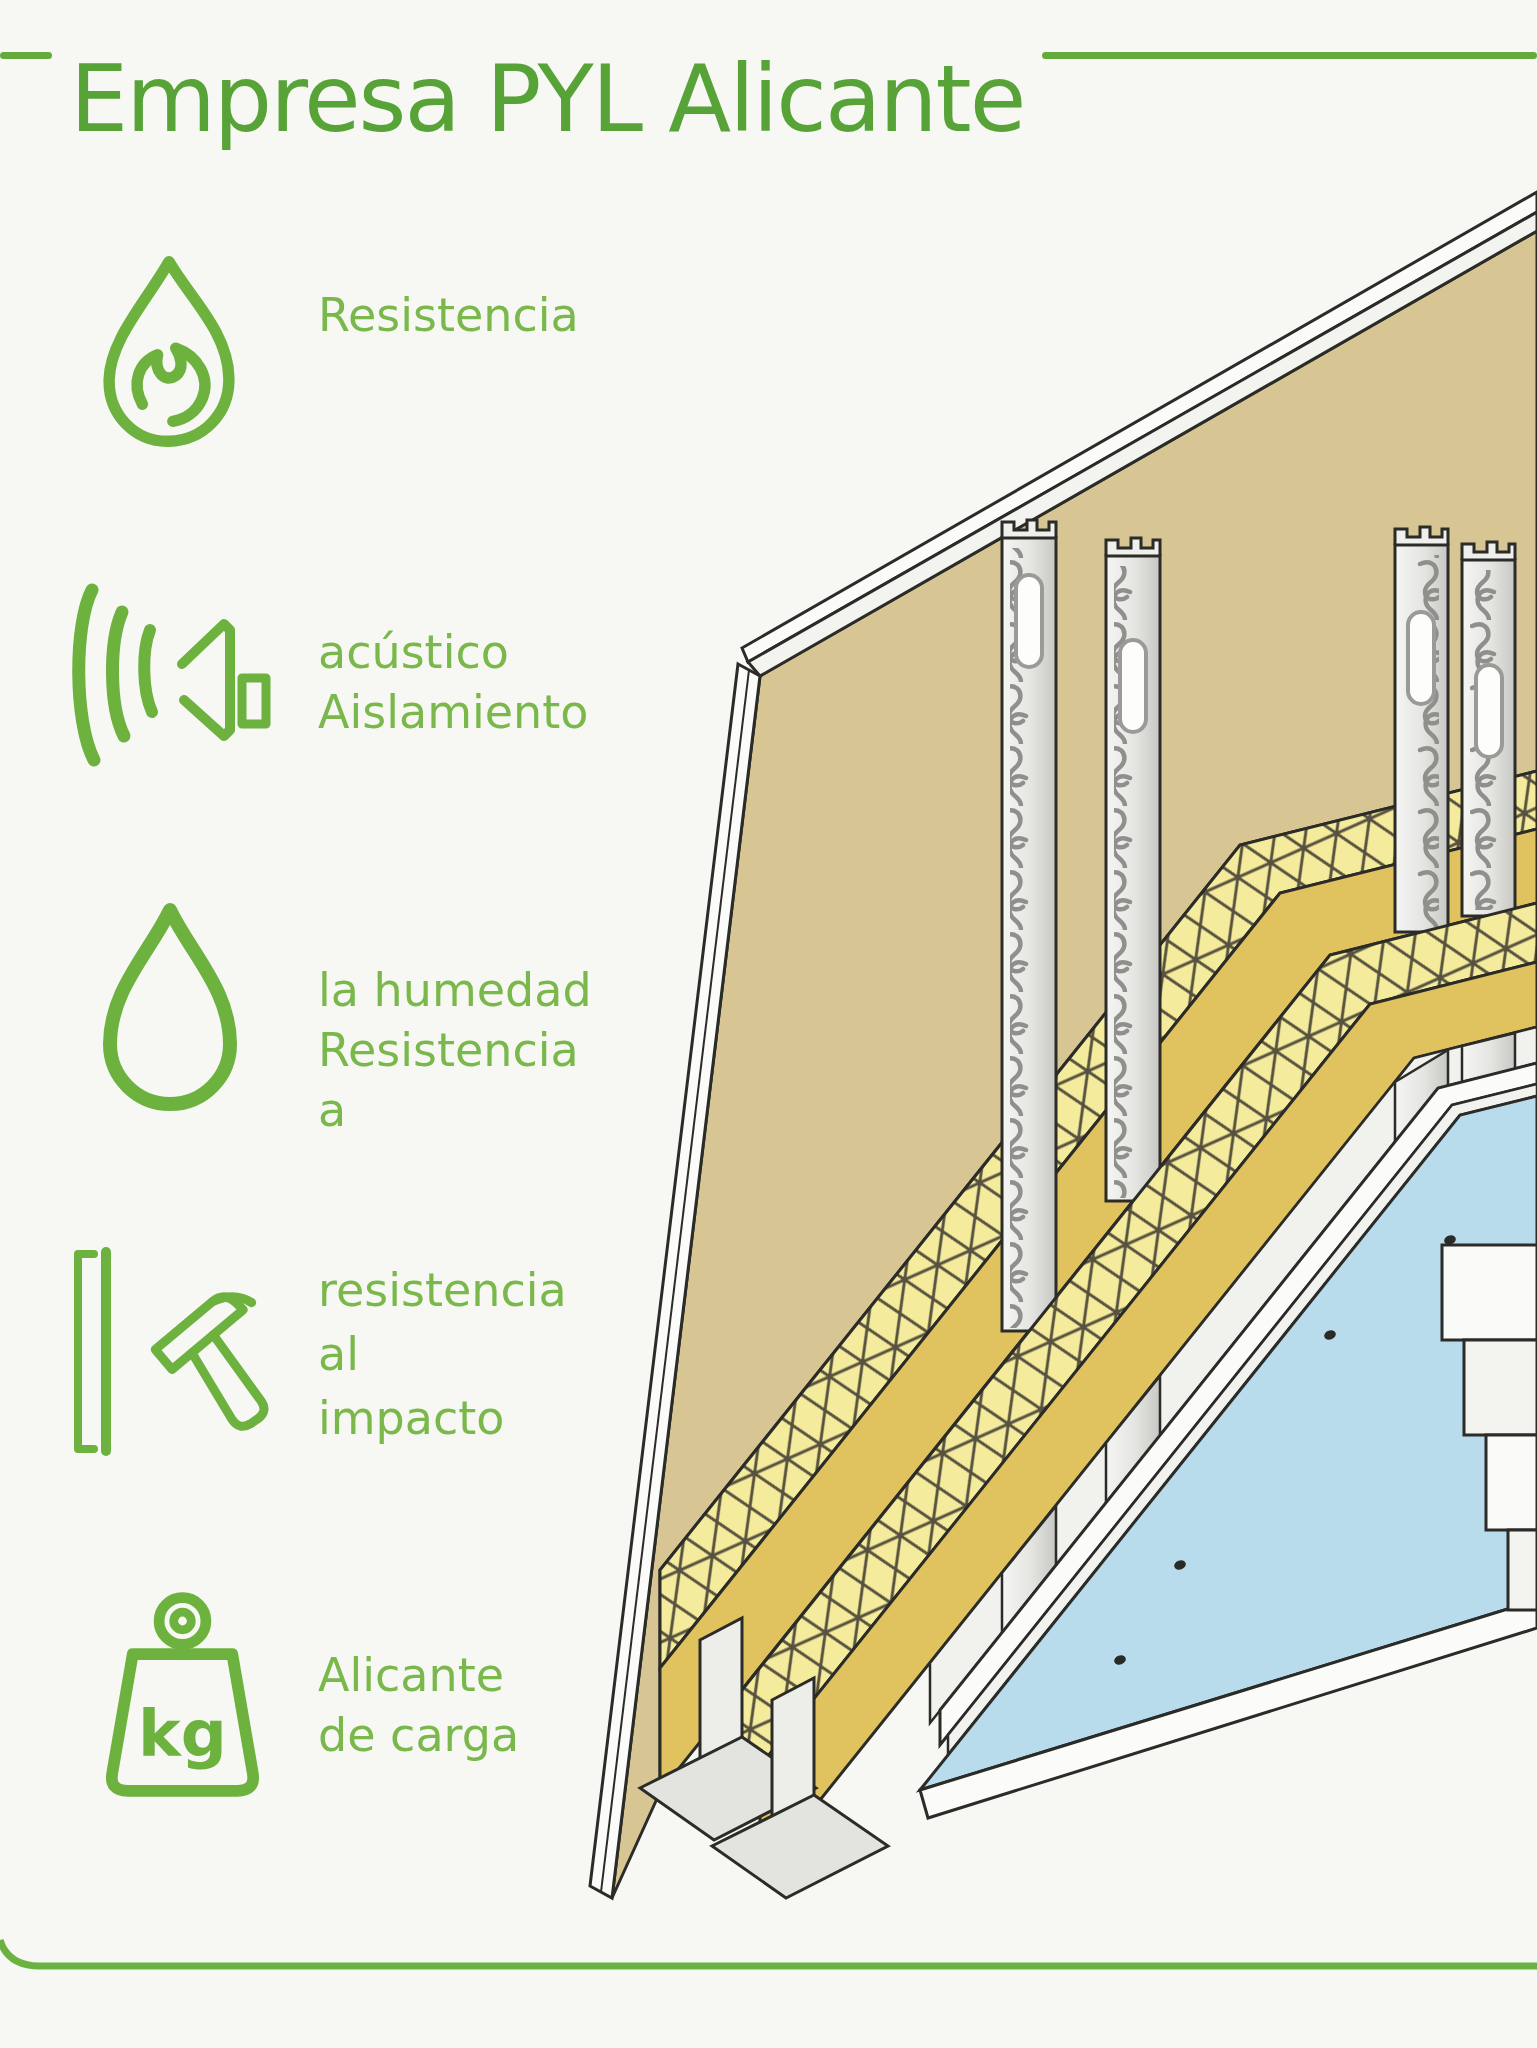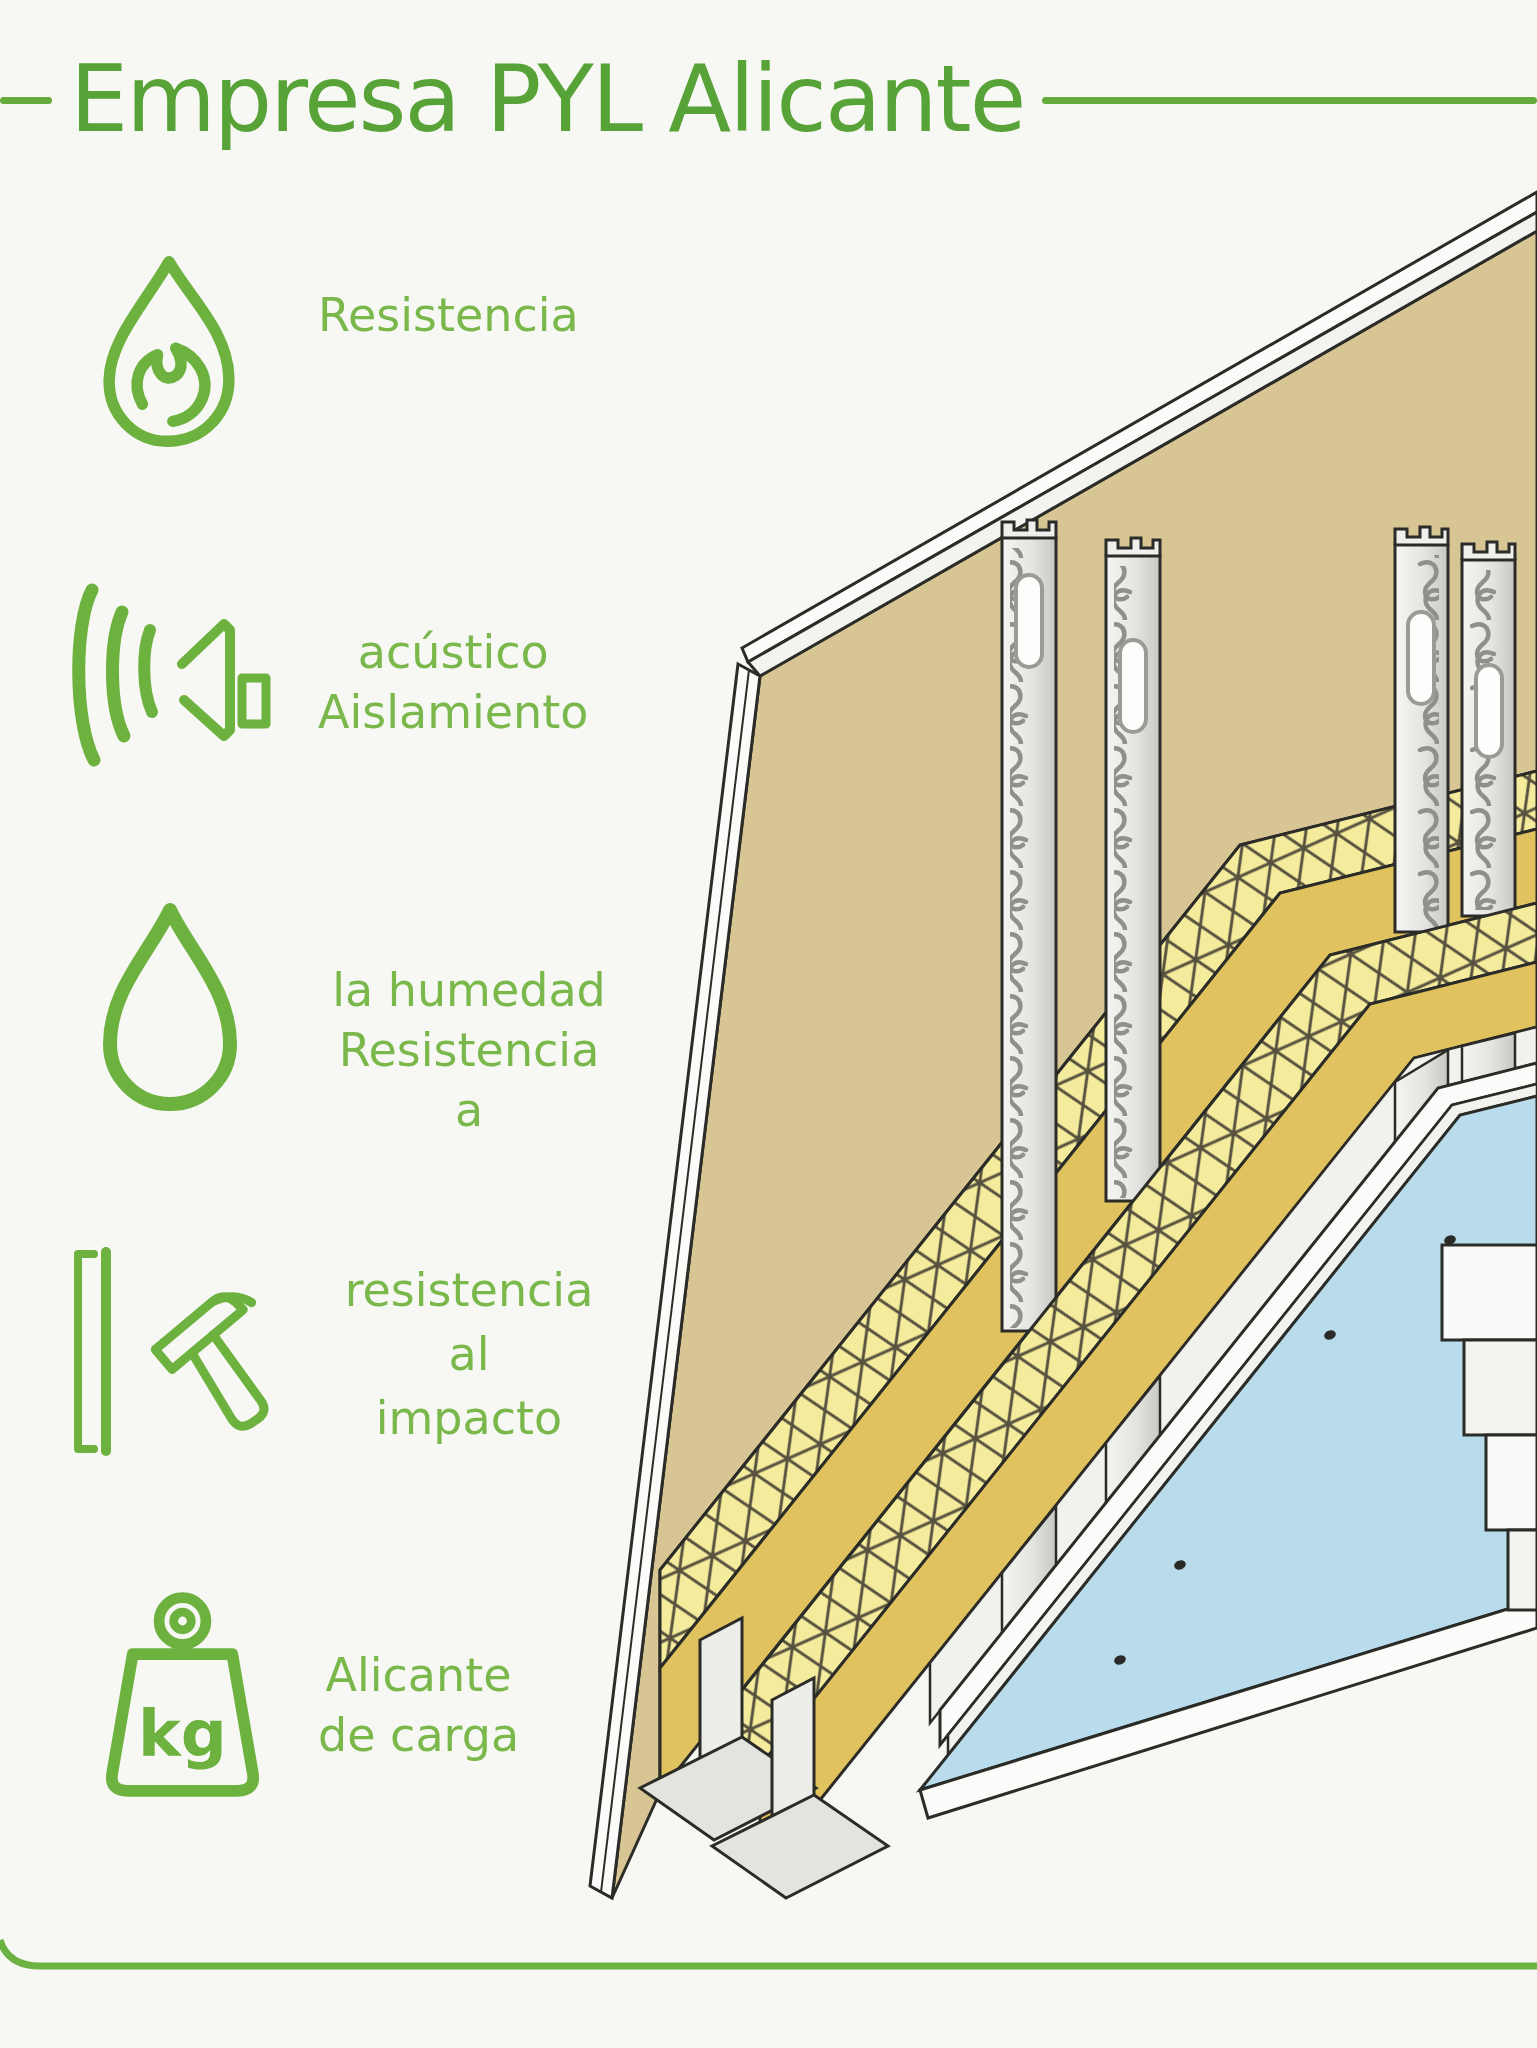--- a/index.html
+++ b/index.html
@@ -1,28 +1,28 @@
 <!DOCTYPE html>
 <html><head>
 <meta charset="utf-8">
 <style>
   html,body{margin:0;padding:0;background:#e9e9e6;}
   #stage{position:relative;width:1537px;height:2048px;background:#f7f8f3;overflow:hidden;
          font-family:"DejaVu Sans", sans-serif;}
   
-  .title-row{position:absolute;top:52px;left:0;right:0;display:flex;align-items:center;gap:18px;}
+  .title-row{position:absolute;top:52px;left:0;right:0;display:flex;align-items:flex-start;gap:18px;}
   .title-rule{height:7px;background:#65ab3c;border-radius:4px;}
   .rule-left{flex:0 0 52px;}
   .rule-right{flex:1 1 auto;}
   .title-text{font-size:92px;line-height:1.05;color:#58a338;letter-spacing:-2px;white-space:nowrap;}
   
   .feat{position:absolute;left:0;width:620px;}
   .feat .ficon{position:absolute;}
   .flabel{position:absolute;left:318px;color:#7ab84c;font-size:46px;line-height:60px;}
-  .flabel span{display:block;text-align:center;}
+  .flabel span{display:block;}
   #feat-impact .flabel{line-height:64px;}
   
   #wall-svg{position:absolute;left:0;top:0;}
   .icon-stroke{stroke:#6db13f;fill:none;stroke-linecap:round;stroke-linejoin:round;}
 </style>
 </head>
 <body>
 
 <div id="stage">
 

